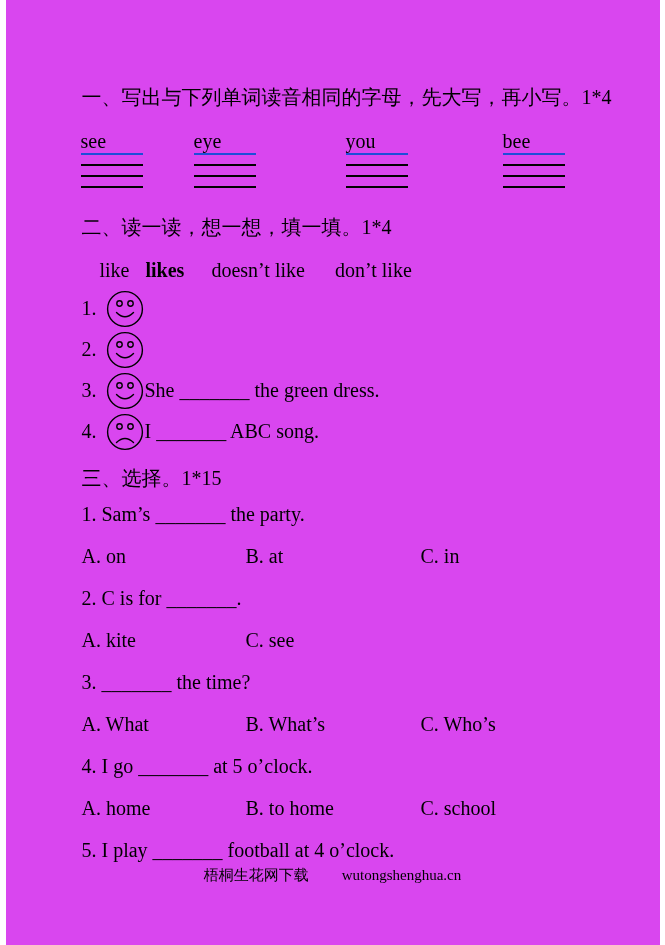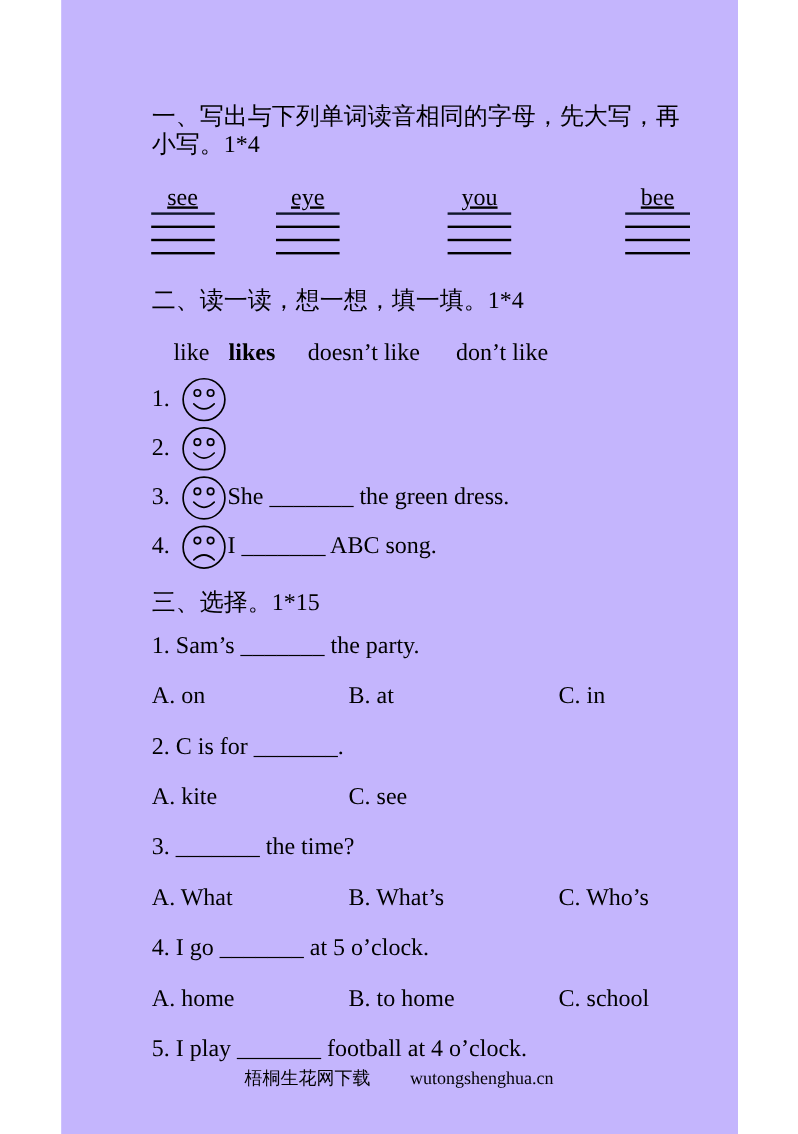--- a/index.html
+++ b/index.html
@@ -1,34 +1,34 @@
 <!DOCTYPE html>
 <html><head>
 <meta charset="utf-8">
 <style>
   html,body { margin:0; padding:0; background:#ffffff; }
   .page {
-    width:564px; height:945px;
-    background:#c4b5fd; color:#000;
+    width:654px; height:945px;
+    background:#d946ef; color:#000;
     font-family:"Liberation Serif","DejaVu Serif",serif;
     font-size:20px;
     position:relative; overflow:hidden;
     margin:0 auto;
   }
   .content { padding:85px 40px 0 76px; }
 
   .sec-title { font-size:20px; line-height:24px; }
 
   
   .words-row { display:flex; margin-top:21px; margin-left:-1px; }
   .word-block { width:62px; }
   .wb2 { margin-left:51px; }
   .wb3 { margin-left:90px; }
   .wb4 { margin-left:95px; }
-  .word-line { text-align:center; border-bottom:2px solid #0f172a; height:23px; line-height:23px;text-decoration:underline; }
+  .word-line { text-align:left; border-bottom:2px solid #1d4ed8; height:23px; line-height:23px; }
   .rule-line { height:9px; border-bottom:2px solid #000; }
 
   
   .sec2-title { margin-top:27px; }
   .word-bank { display:flex; margin-top:19px; margin-left:18px; line-height:24px; }
   .bk2 { margin-left:16px;font-weight:bold; }
   .bk3 { margin-left:27px; }
   .bk4 { margin-left:30px; }
 
   .fill-item { display:flex; align-items:center; height:41px; }

